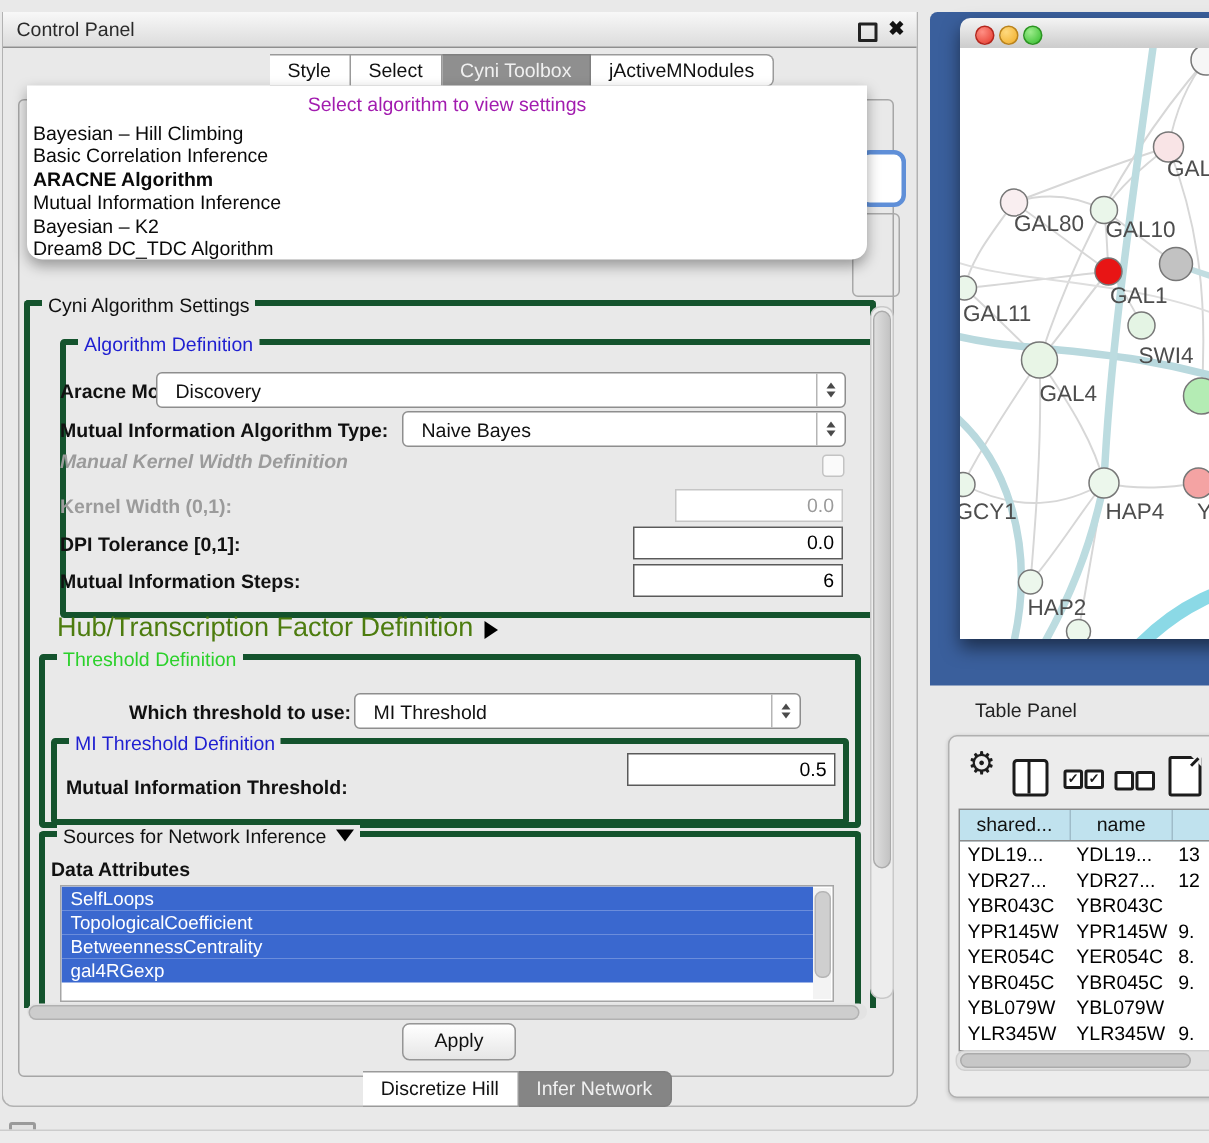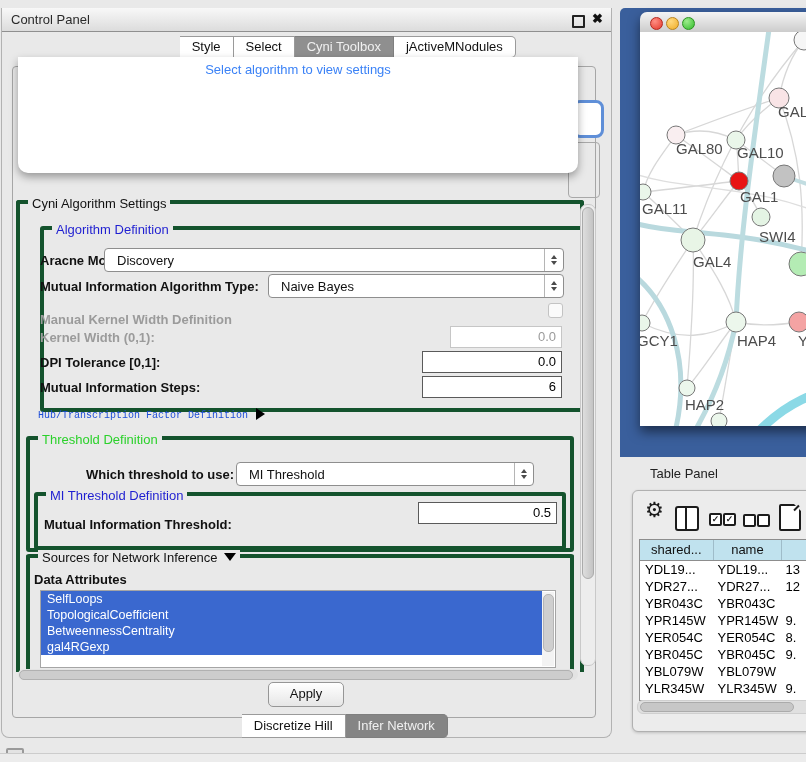--- a/index.html
+++ b/index.html
@@ -25,37 +25,37 @@
   
   #content{left:10px;top:58px;width:582px;height:650px;border:1px solid #a6a6a6;
            border-radius:4px;background:#e9e9e9;}
   
   #frag-combo{left:570px;top:92px;width:26px;height:32px;border:3px solid #5f8fd8;
               border-radius:8px;background:#fff;}
   #frag-grp{left:566px;top:134px;width:30px;height:54px;border:1px solid #a8a8a8;border-radius:4px;}
   
   #dropdown{left:18px;top:57px;width:560px;height:116px;background:#fff;
             border-radius:0 0 10px 10px;box-shadow:0 4px 9px rgba(0,0,0,.35);z-index:40;}
-  #dd-placeholder{left:0;right:0;top:5px;text-align:center;color:#3b82f6;font-size:13px;}
+  #dd-placeholder{left:0;right:0;top:5px;text-align:center;color:#a21caf;font-size:13px;}
   #algo-list{left:4px;top:24px;right:4px;}
   .algo-item{font-size:13px;line-height:15.4px;color:#0a0a0a;white-space:nowrap;}
   .algo-item.sel{font-weight:bold;}
   
   .grp{border:4px solid #14532d;border-radius:3px;}
   .legend{position:absolute;top:-8px;left:8px;background:#e9e9e9;padding:0 4px;
           font-size:13px;color:#111;white-space:nowrap;}
   .legend.blue{color:#1f1fd1;}
   .legend.green{color:#2bd12b;}
   #grp-settings{left:14px;top:192px;width:560px;height:468px;border-bottom:none;border-radius:3px 3px 0 0;}
   #grp-algdef{left:24px;top:218px;width:540px;height:178px;margin-left:14px;}
   #grp-threshold{left:24px;top:428px;width:540px;height:108px;}
   #grp-mithr{left:32px;top:484px;width:524px;height:50px;}
   #grp-sources{left:24px;top:546px;width:540px;height:114px;border-bottom:none;}
   
-  .lbl{font-size:10px;color:#1d4ed8;white-space:nowrap;font-family:Liberation Mono, monospace;}
+  .lbl{font-size:18px;color:#4d7c0f;white-space:nowrap;}
   .lblb{font-size:13px;font-weight:bold;color:#111;white-space:nowrap;}
   .lbld{font-size:13px;font-weight:bold;color:#9b9b9b;white-space:nowrap;}
   .combo{background:#fff;border:1px solid #8e8e8e;border-radius:4px;height:22px;
          display:flex;align-items:center;font-size:13px;color:#111;}
   .combo .val{flex:1;padding-left:12px;}
   .spin{width:18px;height:100%;border-left:1px solid #b5b5b5;display:flex;flex-direction:column;
         align-items:center;justify-content:center;gap:2px;}
   .spin i{display:block;width:0;height:0;border-left:3.5px solid transparent;border-right:3.5px solid transparent;}
   .spin .up{border-bottom:4px solid #4a4a4a;}
   .spin .dn{border-top:4px solid #4a4a4a;}
@@ -183,21 +183,21 @@
       </span>
   </div>
   <div class="abs lblb" style="left:38px;top:271px;">Mutual Information Algorithm Type:</div>
   <div class="abs combo" style="left:266px;top:266px;width:294px;">
     <span class="val">Naive Bayes</span>
     <span class="spin">
         <i class="up"></i>
         <i class="dn"></i>
       </span>
   </div>
-  <div class="abs lbld" style="left:38px;top:304px;">Manual Kernel Width Definition</div>
+  <div class="abs lbld" style="left:38px;top:292px;font-style:italic;">Manual Kernel Width Definition</div>
   <div class="abs checkbox" style="left:546px;top:295px;"></div>
   <div class="abs lbld" style="left:38px;top:322px;">Kernel Width (0,1):</div>
   <div class="abs field dis" style="left:448px;top:318px;width:105px;">0.0</div>
   <div class="abs lblb" style="left:38px;top:347px;">DPI Tolerance [0,1]:</div>
   <div class="abs field" style="left:420px;top:343px;width:133px;">0.0</div>
   <div class="abs lblb" style="left:38px;top:372px;">Mutual Information Steps:</div>
   <div class="abs field" style="left:420px;top:368px;width:133px;">6</div>
 
   <div class="abs lbl" style="left:36px;top:400px;">
     <span>Hub/Transcription Factor Definition</span><span class="tri-right"></span>
@@ -253,20 +253,28 @@
         <span>Discretize Hill</span>
       </div>
     <div class="tab sel">
         <span>Infer Network</span>
       </div>
   </div>
 </div>
 
 <div class="abs" id="dropdown">
   <div class="abs" id="dd-placeholder">Select algorithm to view settings</div>
+  <div class="abs" id="algo-list">
+      <div class="algo-item">Bayesian – Hill Climbing</div>
+      <div class="algo-item">Basic Correlation Inference</div>
+      <div class="algo-item sel">ARACNE Algorithm</div>
+      <div class="algo-item">Mutual Information Inference</div>
+      <div class="algo-item">Bayesian – K2</div>
+      <div class="algo-item">Dream8 DC_TDC Algorithm</div>
+    </div>
 </div>
 
 <div class="abs" id="mini-panel-icon"></div>
 <div class="abs" id="bottom-strip"></div>
 
 <div class="abs" id="net-bg"></div>
 <div class="abs" id="net-win">
   <div class="abs" id="net-titlebar">
     <div class="light" id="light-close"></div>
     <div class="light" id="light-min"></div>

